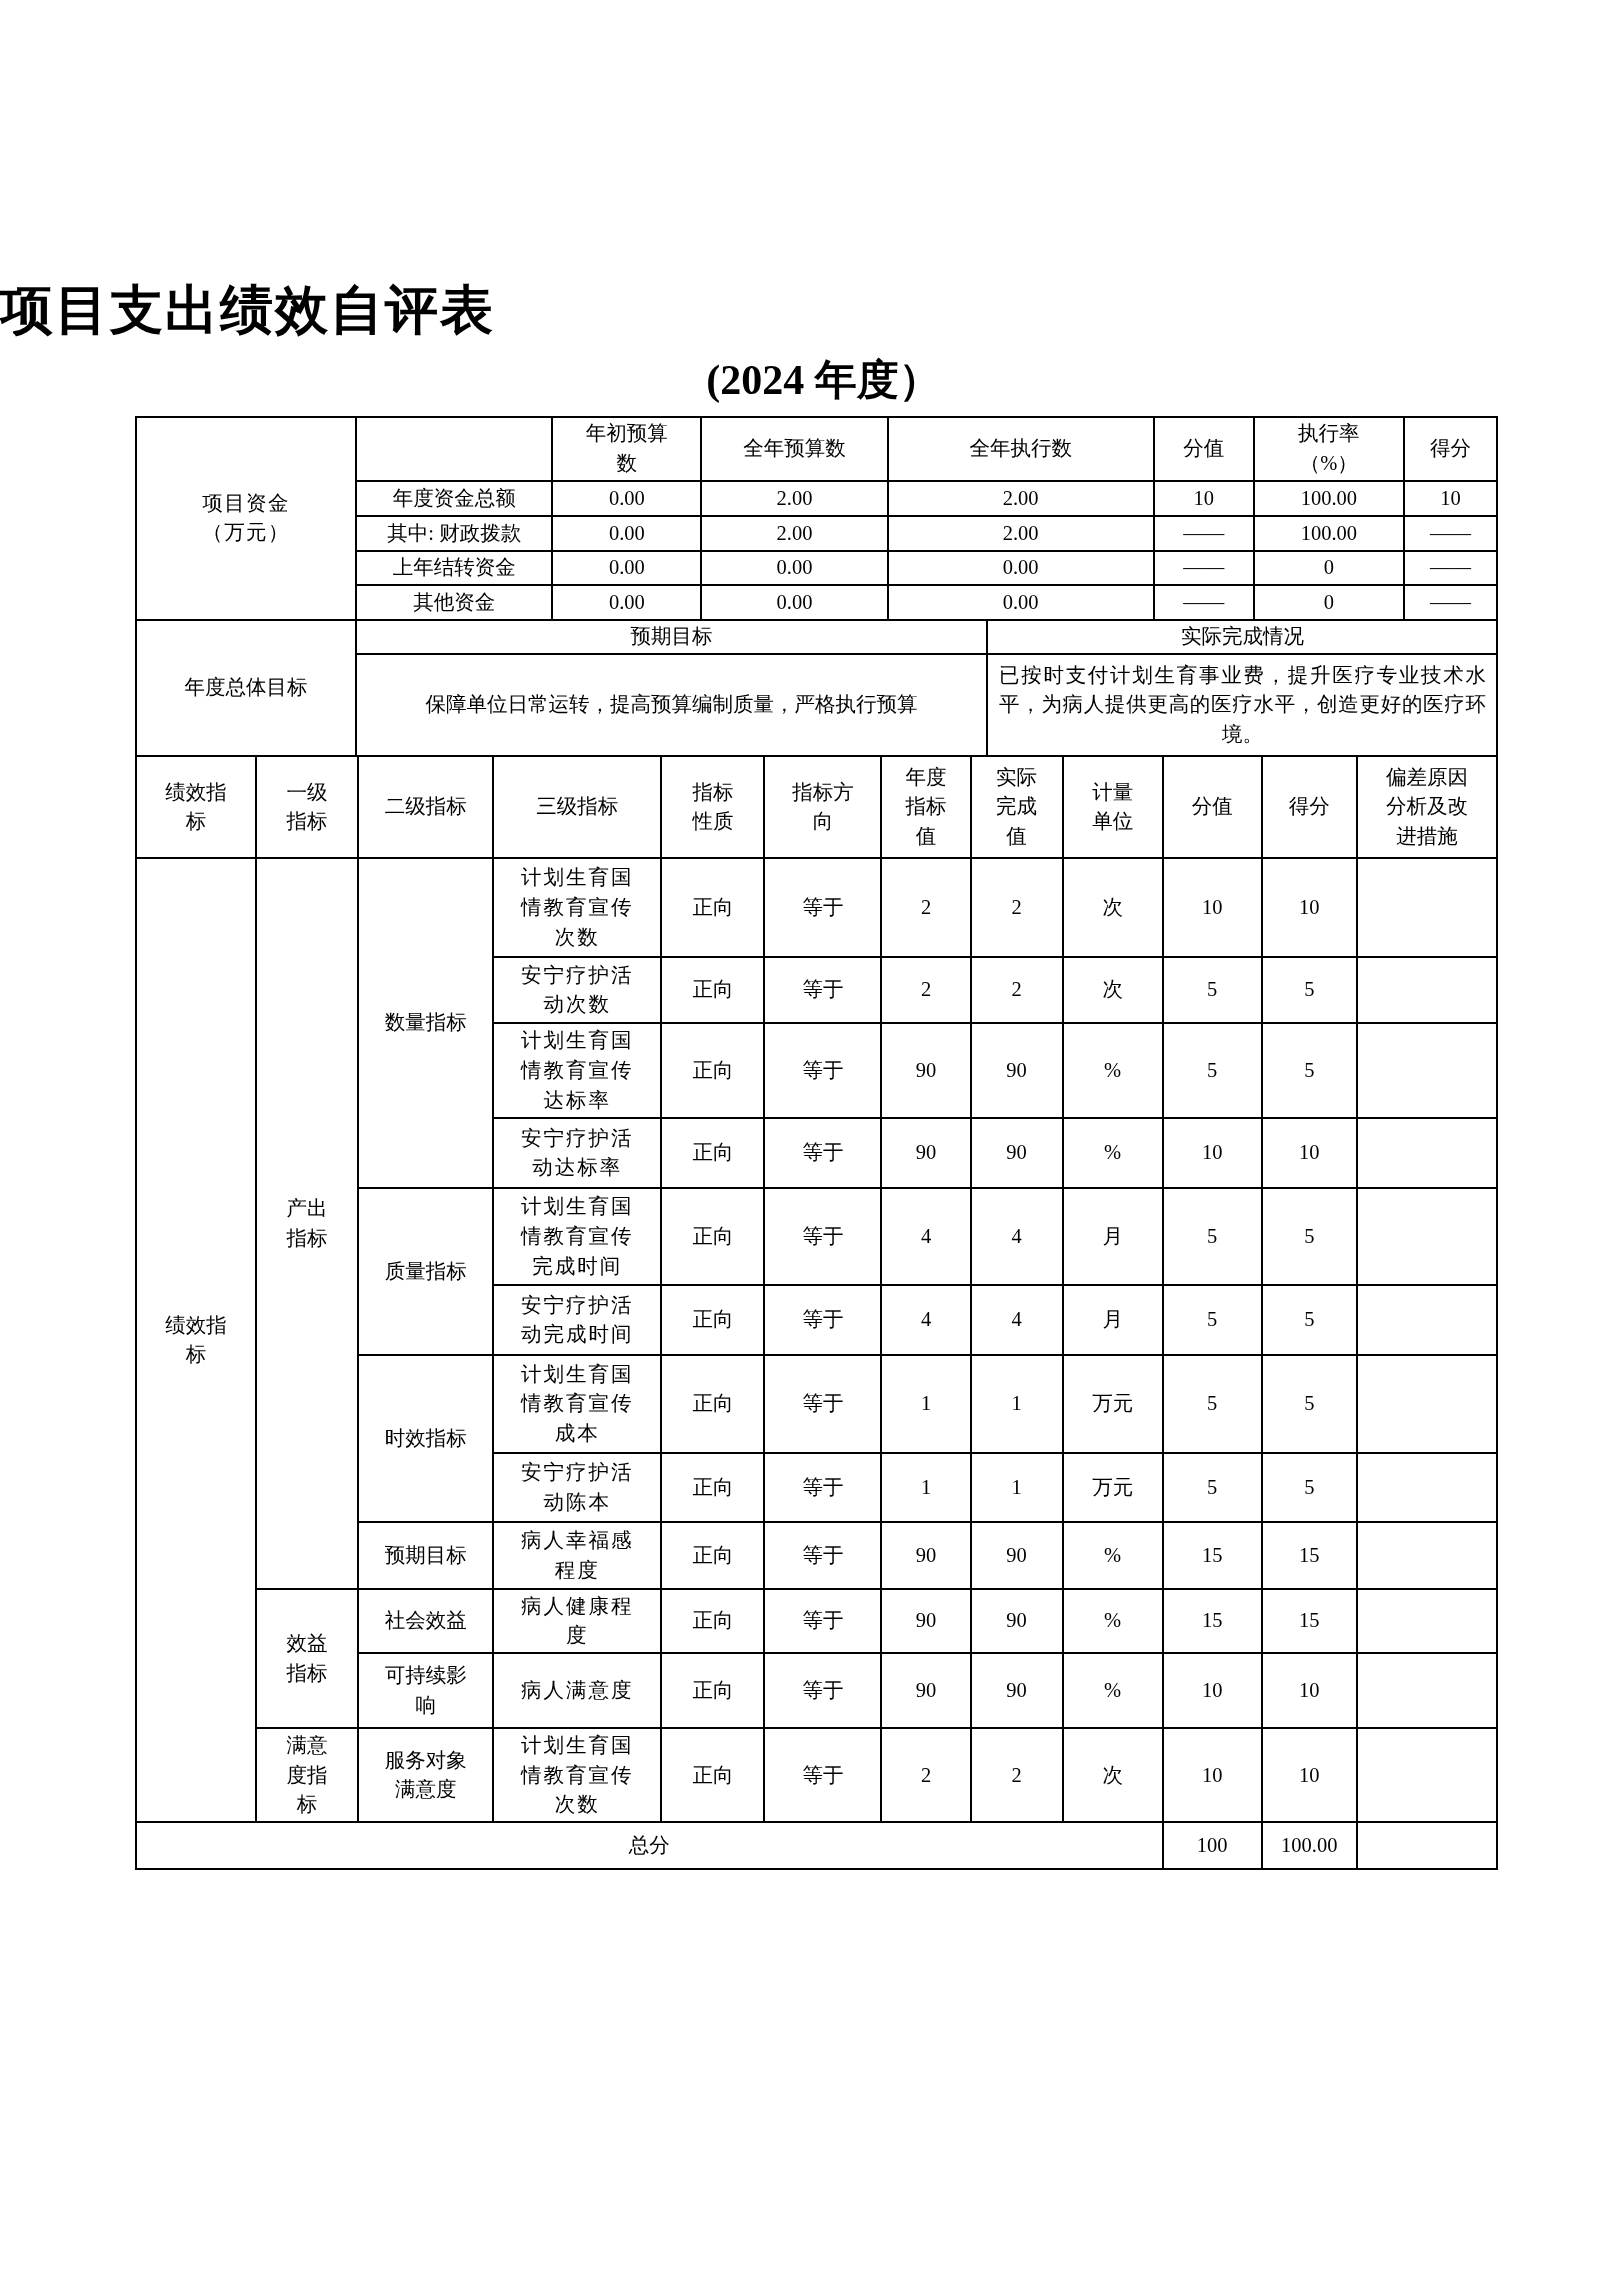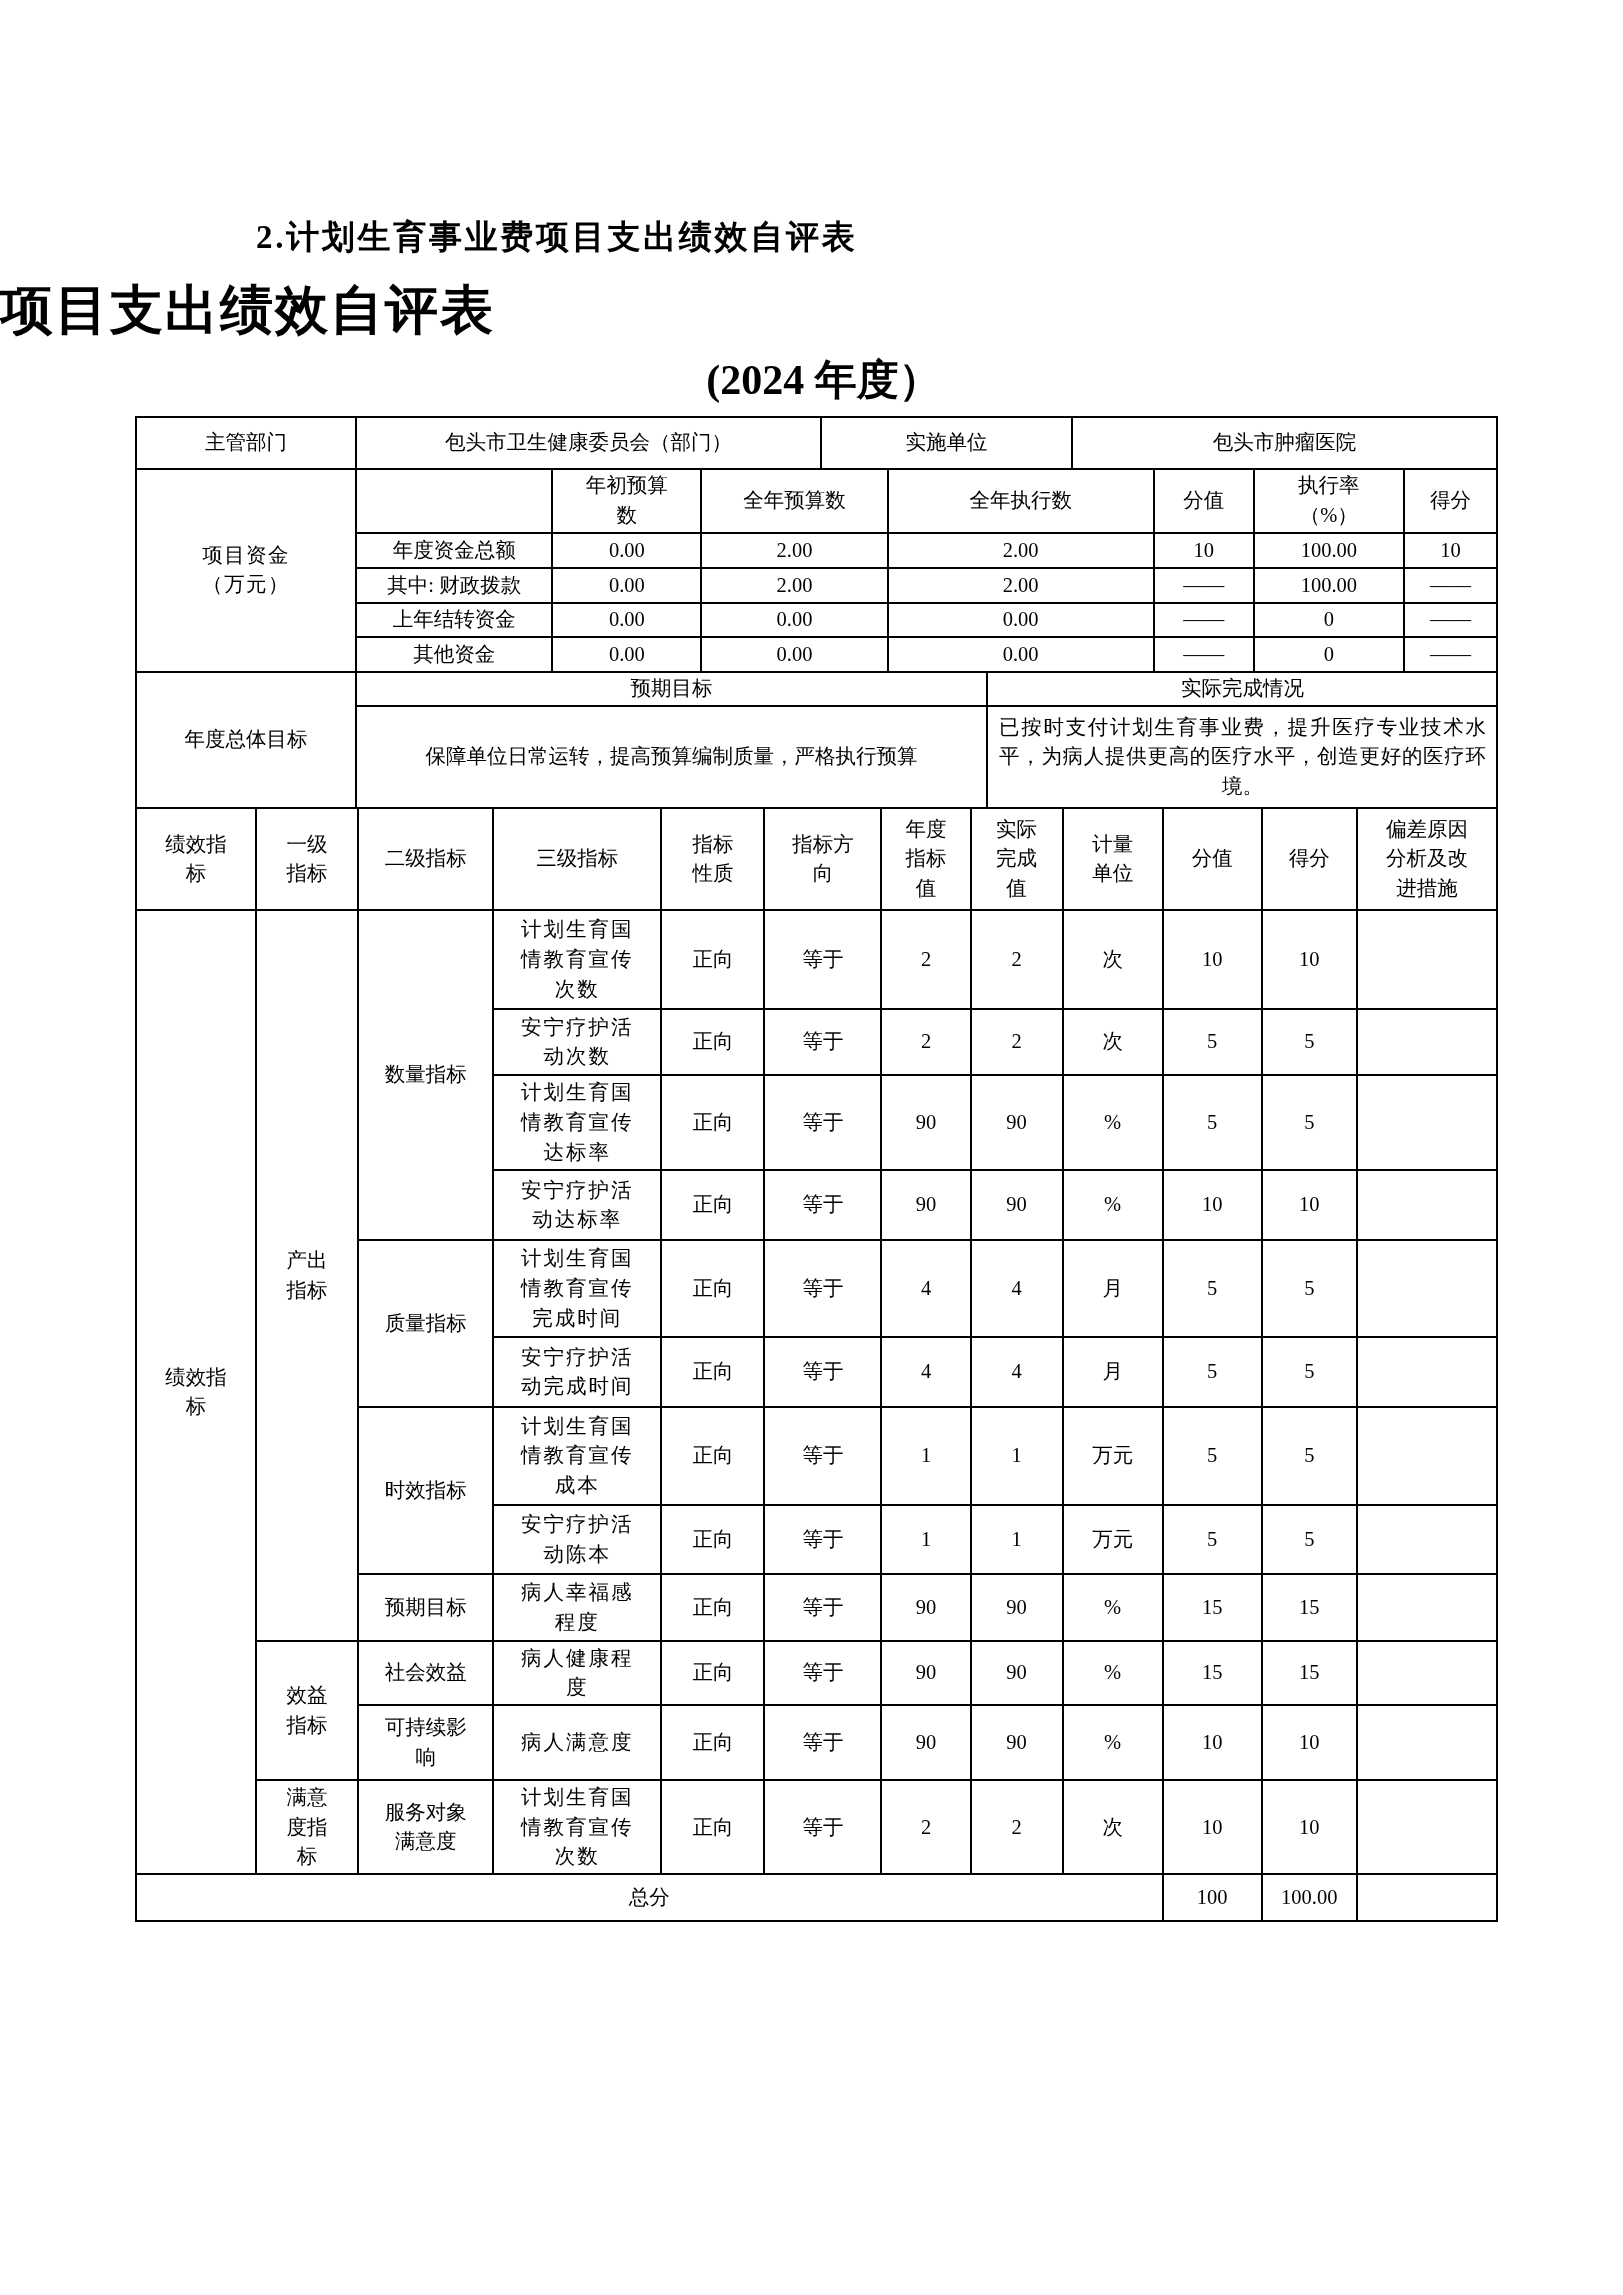--- a/index.html
+++ b/index.html
@@ -49,40 +49,33 @@
     padding:2.7px 11px;
   }
   td.lvl3 { letter-spacing:2px;margin-top:7px; }
   td.seclabel { letter-spacing:1.4px; }
 </style>
 </head>
 <body>
 
 <div class="page">
 
-  <div class="heading">2.计划生育事业费项目支出绩效自评表</div>
   <div class="title">项目支出绩效自评表</div>
   <div class="subtitle">(2024 年度）</div>
 
   <div class="sheet">
 
     <table>
       <colgroup>
           <col style="width:220px">
           <col style="width:465px">
           <col style="width:251px">
           <col style="width:423px">
         </colgroup>
       <tbody>
-      <tr style="height:52px">
-        <td>主管部门</td>
-        <td>包头市卫生健康委员会（部门）</td>
-        <td>实施单位</td>
-        <td>包头市肿瘤医院</td>
-      </tr>
     </tbody>
       </table>
 
     <table>
       <colgroup>
           <col style="width:220px">
           <col style="width:196px">
           <col style="width:149px">
           <col style="width:186px">
           <col style="width:266px">

